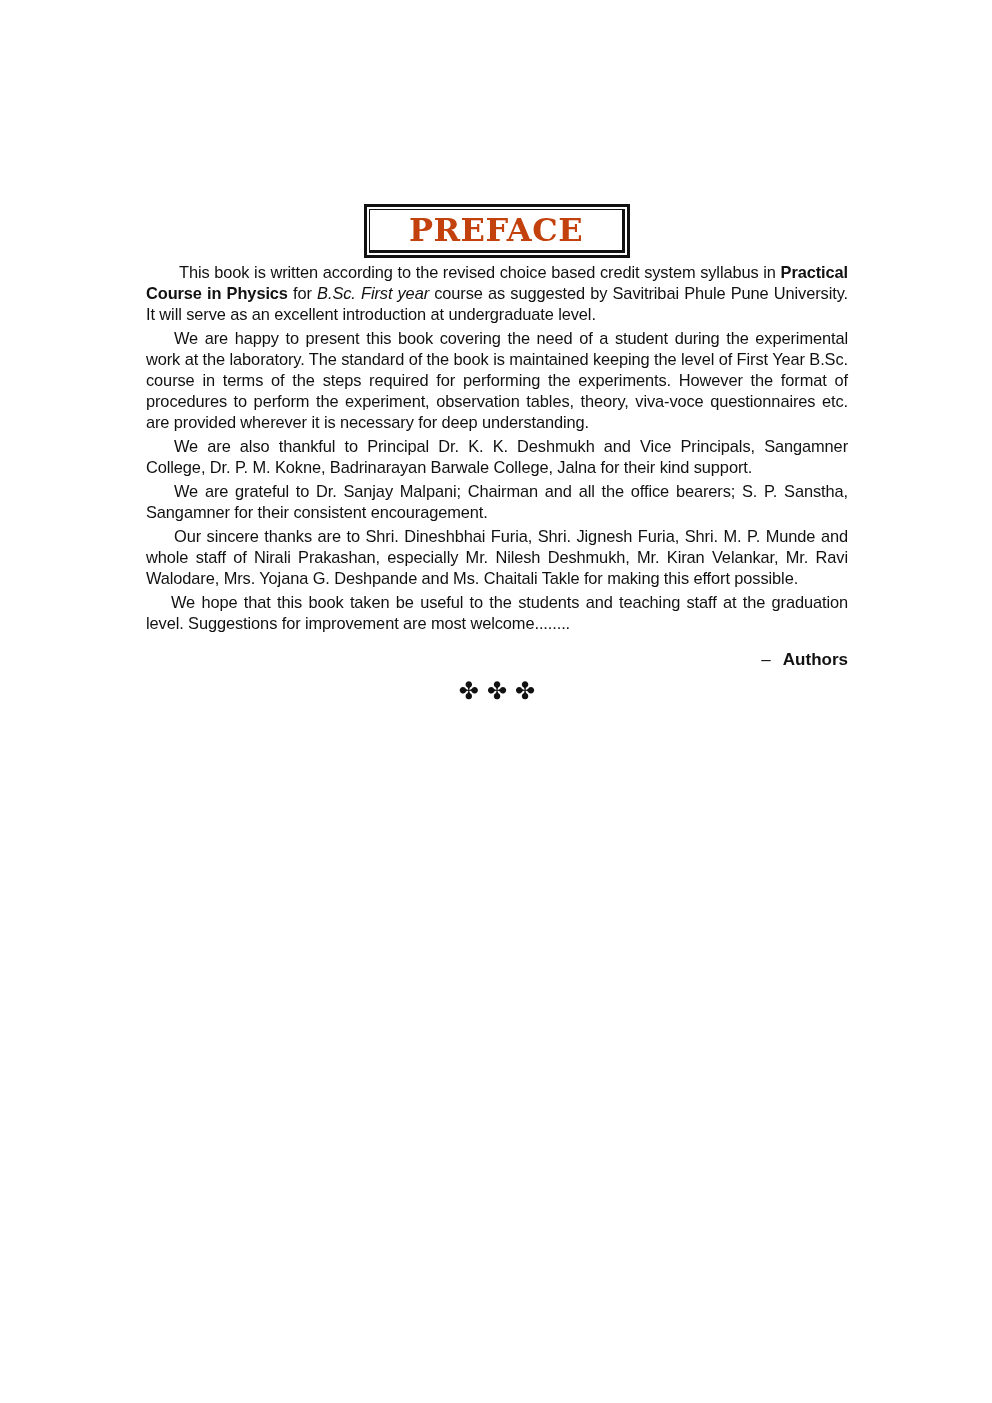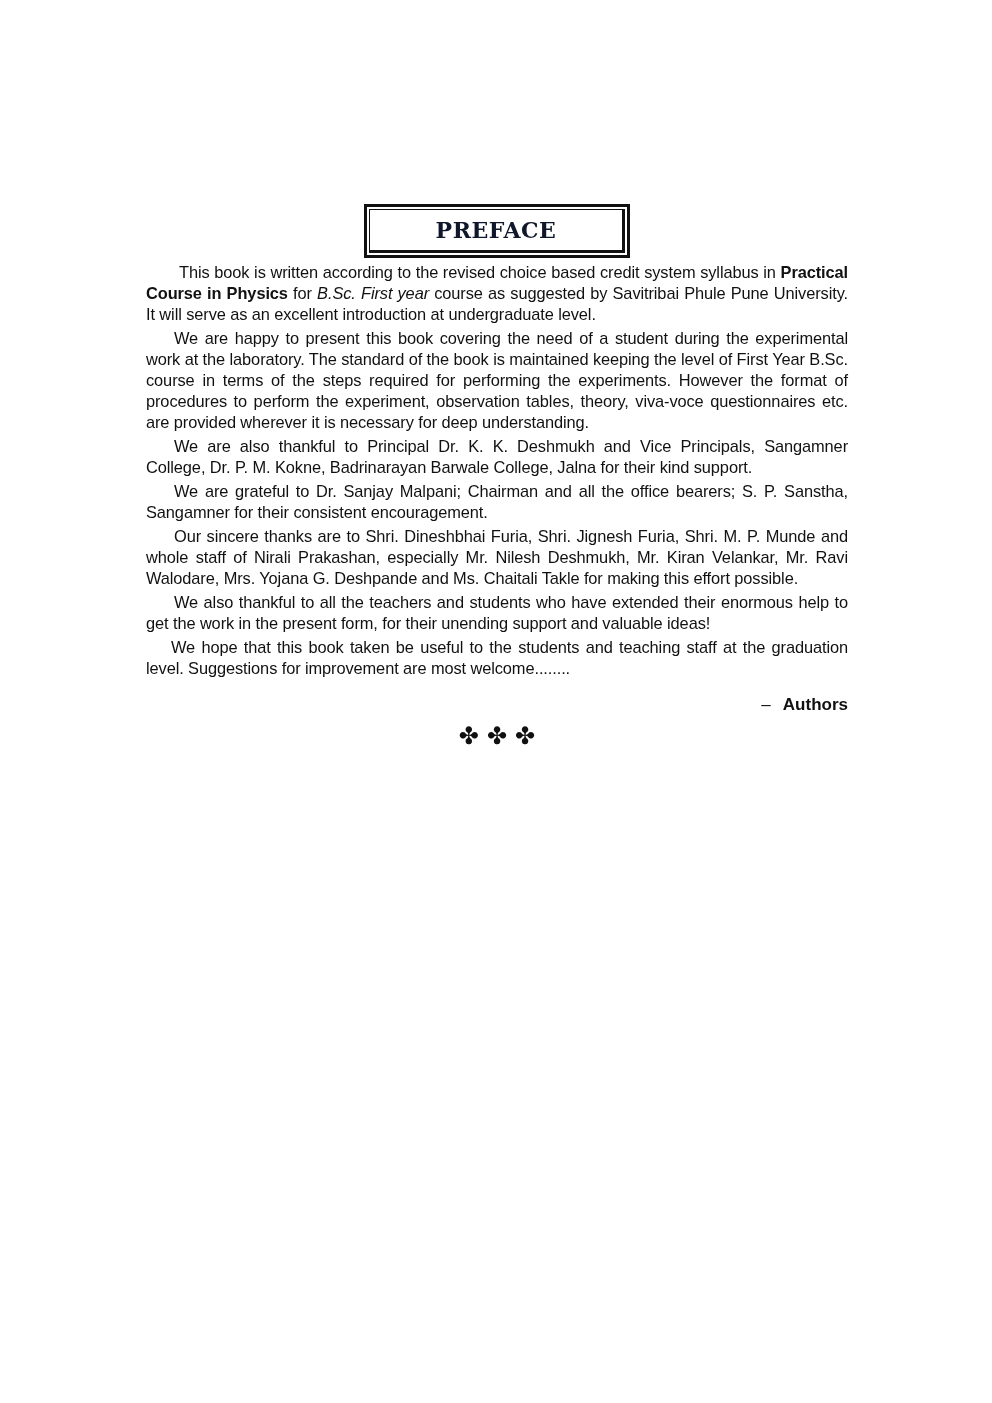--- a/index.html
+++ b/index.html
@@ -43,23 +43,23 @@
       box-sizing: border-box;
       display: flex;
       align-items: center;
       justify-content: center;
       border-right-width: 3px;
       border-bottom-width: 3px;
     }
     .title-text {
       font-family: "DejaVu Serif", serif;
       font-weight: bold;
-      font-size: 22px;
+      font-size: 32px;
       letter-spacing: 0.5px;
-      color: #0f172a;
+      color: #c2410c;
     }
     .para {
       font-size: 16.4px;
       line-height: 21px;
       text-align: justify;
       text-indent: 28px;
       margin: 0 0 3px 0;
       letter-spacing: -0.1px;
     }
     .para.first {
@@ -108,21 +108,20 @@
       </div>
     </div>
   </div>
 
   <p class="para first"><span>This book is written according to the revised  choice based credit system syllabus in </span><span class="bold">Practical Course in Physics</span><span> for </span><span class="ital">B.Sc. First year</span><span> course as suggested by Savitribai Phule Pune University. It will serve as an excellent introduction at undergraduate level.</span></p>
 
   <p class="para">We are happy to present this book covering the need of a student during the experimental work at the laboratory. The standard of the book is maintained keeping the level of First Year B.Sc. course in terms of the steps required for performing the experiments. However the format of procedures to perform the experiment, observation tables, theory, viva-voce questionnaires etc. are provided wherever it is necessary for deep understanding.</p>
   <p class="para">We are also thankful to Principal Dr. K. K. Deshmukh and Vice Principals, Sangamner College, Dr. P. M. Kokne, Badrinarayan Barwale College, Jalna for their kind support.</p>
   <p class="para">We are grateful to Dr. Sanjay Malpani; Chairman and all the office bearers; S. P. Sanstha, Sangamner for their consistent encouragement.</p>
   <p class="para">Our sincere thanks are to Shri. Dineshbhai Furia, Shri. Jignesh Furia, Shri. M. P. Munde and whole staff of Nirali Prakashan, especially Mr. Nilesh Deshmukh, Mr. Kiran Velankar, Mr. Ravi Walodare, Mrs. Yojana G. Deshpande and Ms. Chaitali Takle for making this effort possible.</p>
-  <p class="para">We also thankful to all the teachers and students who have extended their enormous help to get the work in the present form, for their unending support and valuable ideas!</p>
   <p class="para last">We hope that this book taken be useful to the students and teaching staff at the graduation level. Suggestions for improvement are most welcome........</p>
 
   <div class="sign">
     <span class="dash">–</span><span class="name">Authors</span>
   </div>
 
   <div class="ornament">✤✤✤</div>
 </div>
 
 </body></html>

